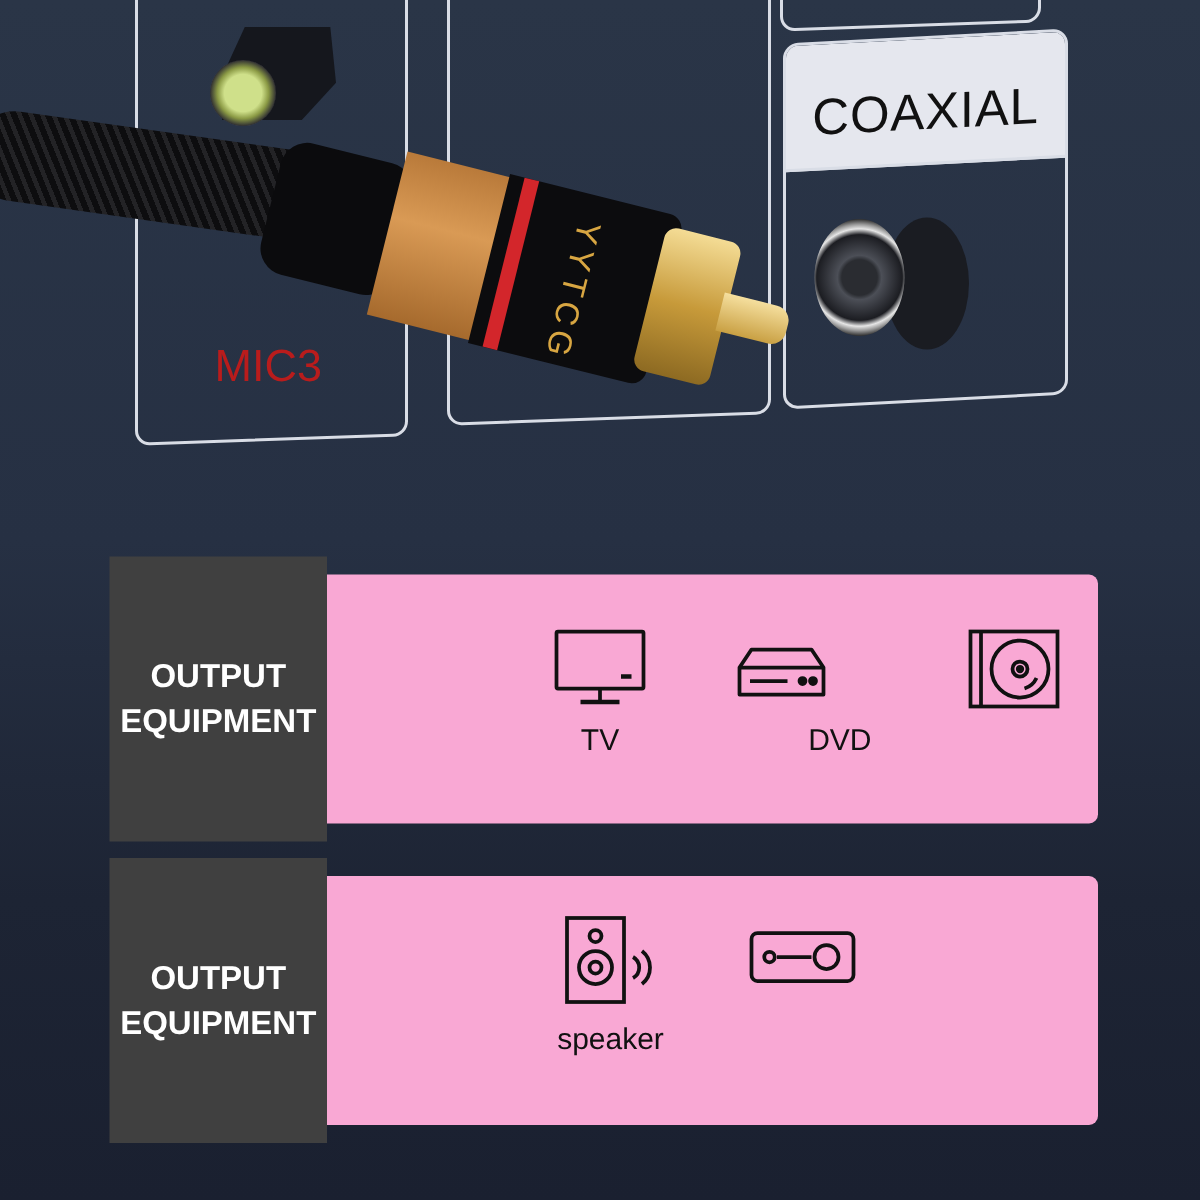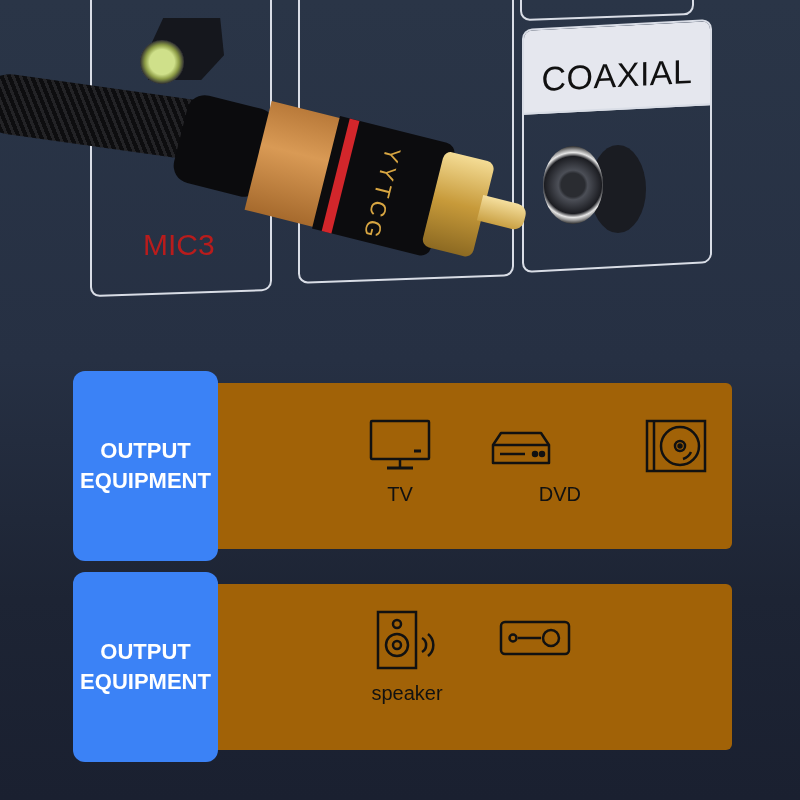--- a/index.html
+++ b/index.html
@@ -60,27 +60,27 @@
     position: absolute; left: 196px; top: 28px; color: #d8a642; font-size: 22px; writing-mode: vertical-rl; letter-spacing: 4px;
   }
   .conn-gold { position: absolute; left: 260px; top: 18px; width: 52px; height: 98px; border-radius: 8px; background: linear-gradient(180deg, #f4dc95, #c79a3a 50%, #8d6a22); }
   .conn-pin { position: absolute; left: 308px; top: 52px; width: 46px; height: 26px; border-radius: 0 10px 10px 0; background: linear-gradient(180deg, #f5df9e, #c9a043); }
 
   .card { position: absolute; left: 73px; width: 659px; }
   .card-out { top: 371px; height: 190px; }
   .card-in { top: 572px; height: 190px; }
   .card-tag {
     position: absolute; left: 0; top: 0; width: 145px; height: 100%;
-    background: #3b82f6; border-radius: 12px; z-index: 2;
+    background: #404040; border-radius: 0; z-index: 2;
     display: flex; align-items: center; justify-content: center; flex-direction: column;
     color: #fff; font-weight: bold; font-size: 22px; line-height: 30px; text-align: center;
   }
   .card-body {
     position: absolute; left: 140px; top: 12px; right: 0; bottom: 12px;
-    background: #a16207; border-radius: 0 6px 6px 0;
+    background: #f9a8d4; border-radius: 0 6px 6px 0;
   }
   .item { position: absolute; top: 36px; width: 120px; text-align: center; }
   .item svg { display: block; margin: 0 auto; }
   .item-label { display: block; margin-top: 12px; font-size: 20px; color: #111; }
   .card-out .item-tv { left: 127px; }
   .card-out .item-dvd { left: 248px; text-align: right; }
   .card-out .item-cd { left: 403px; }
   .card-in .item-speaker { left: 134px; top: 26px; }
   .card-in .item-amp { left: 262px; top: 26px; }
 </style>

